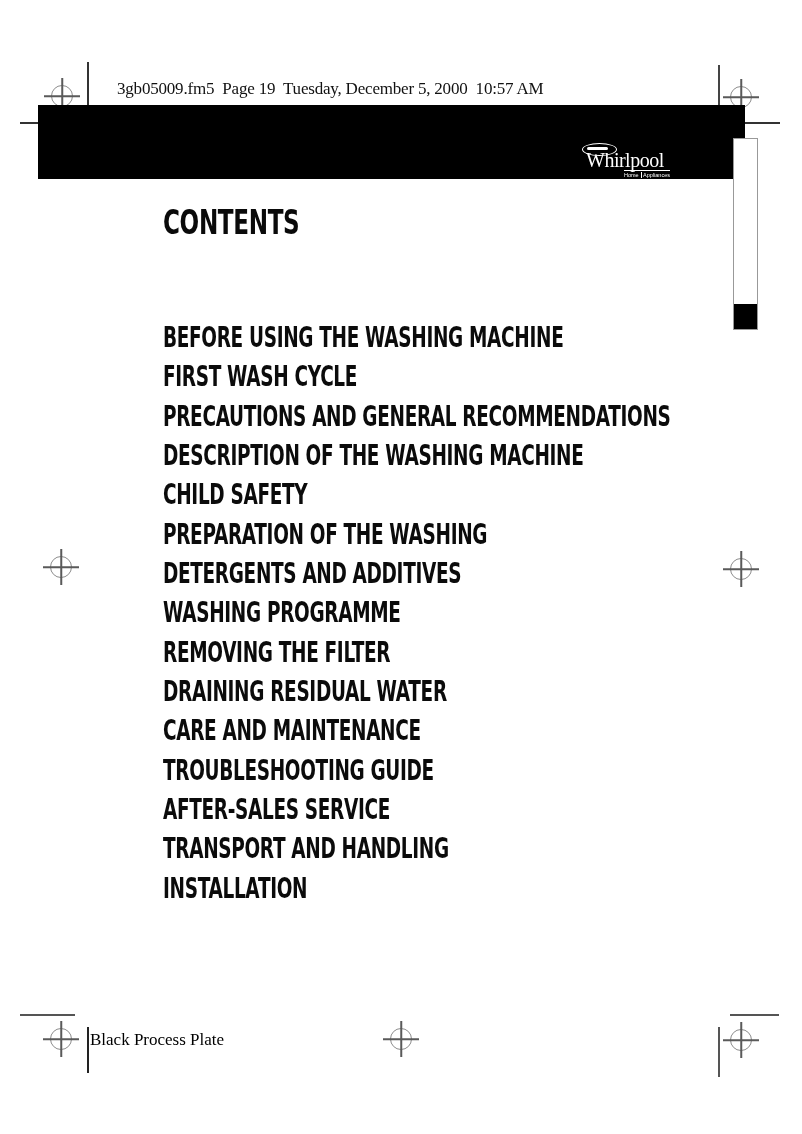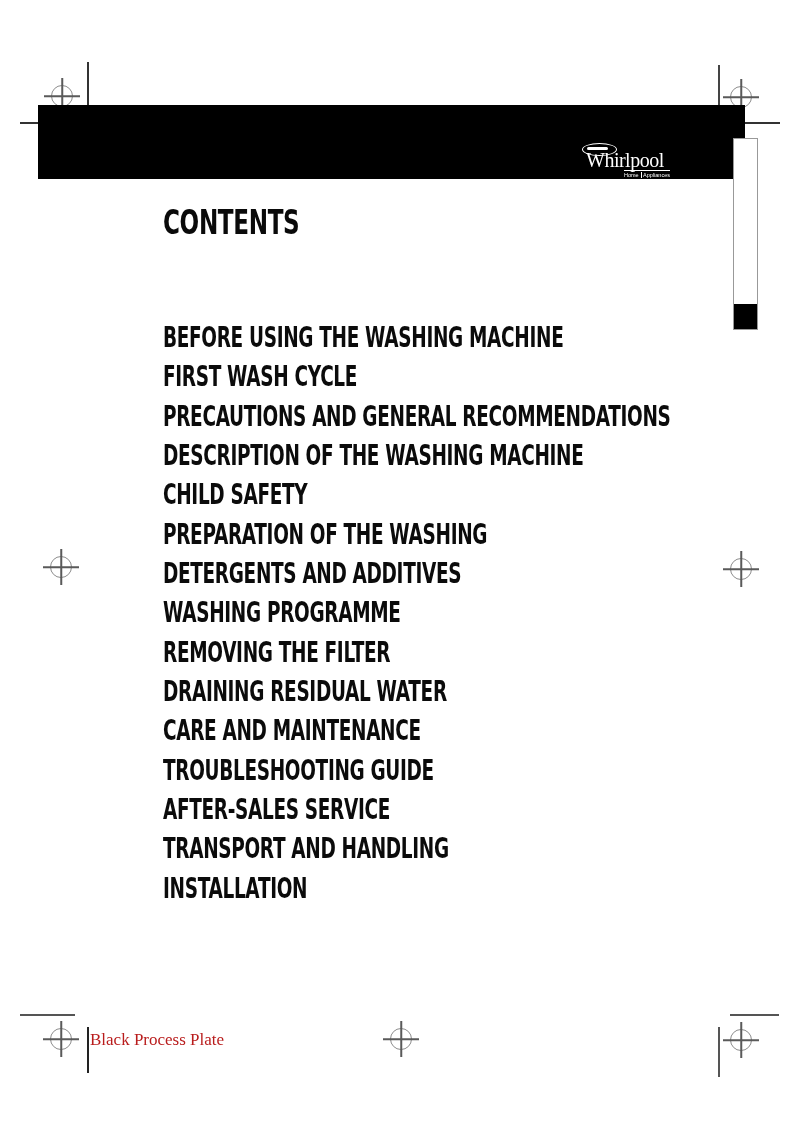--- a/index.html
+++ b/index.html
@@ -98,28 +98,29 @@
   .toc-item{
     font-family:"DejaVu Sans", sans-serif;font-weight:bold;
     font-size:28px;height:39.35px;line-height:39.35px;
     letter-spacing:-0.5px;white-space:nowrap;
     transform:scaleX(0.66);transform-origin:left center;
     color:#0b0b0b;
   }
   
   .plate-label{
     position:absolute;left:90px;top:1030px;
-    font-size:17px;color:#b91c1c;white-space:pre;
+    font-size:17px;color:#000000;white-space:pre;
   }
 </style>
 </head>
 <body>
 
 <div class="page">
 
+  <div class="print-header">3gb05009.fm5  Page 19  Tuesday, December 5, 2000  10:57 AM</div>
 
   <div class="vline l-top"></div>
   <div class="vline r-top"></div>
   <div class="vline l-bot"></div>
   <div class="vline r-bot"></div>
   <div class="hline l-tick"></div>
   <div class="hline r-tick"></div>
   <div class="hline bl"></div>
   <div class="hline br"></div>
 

